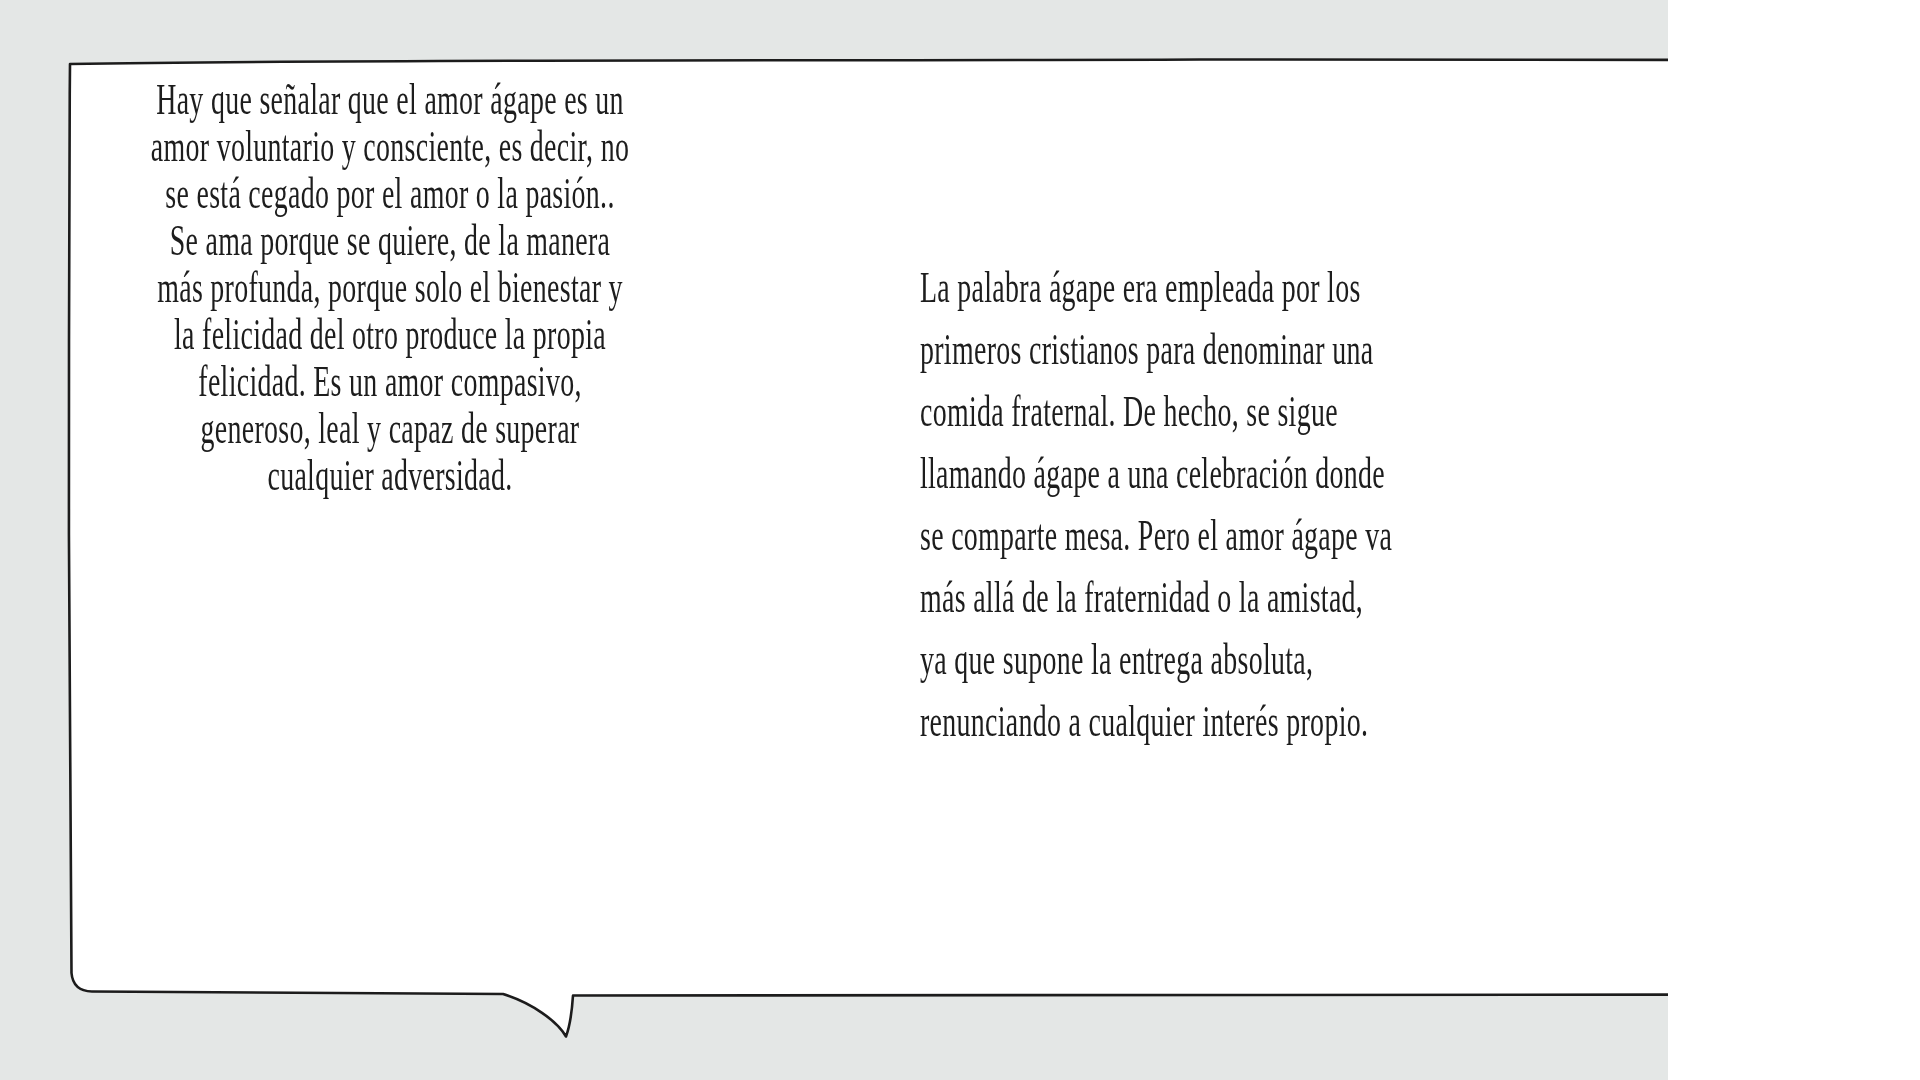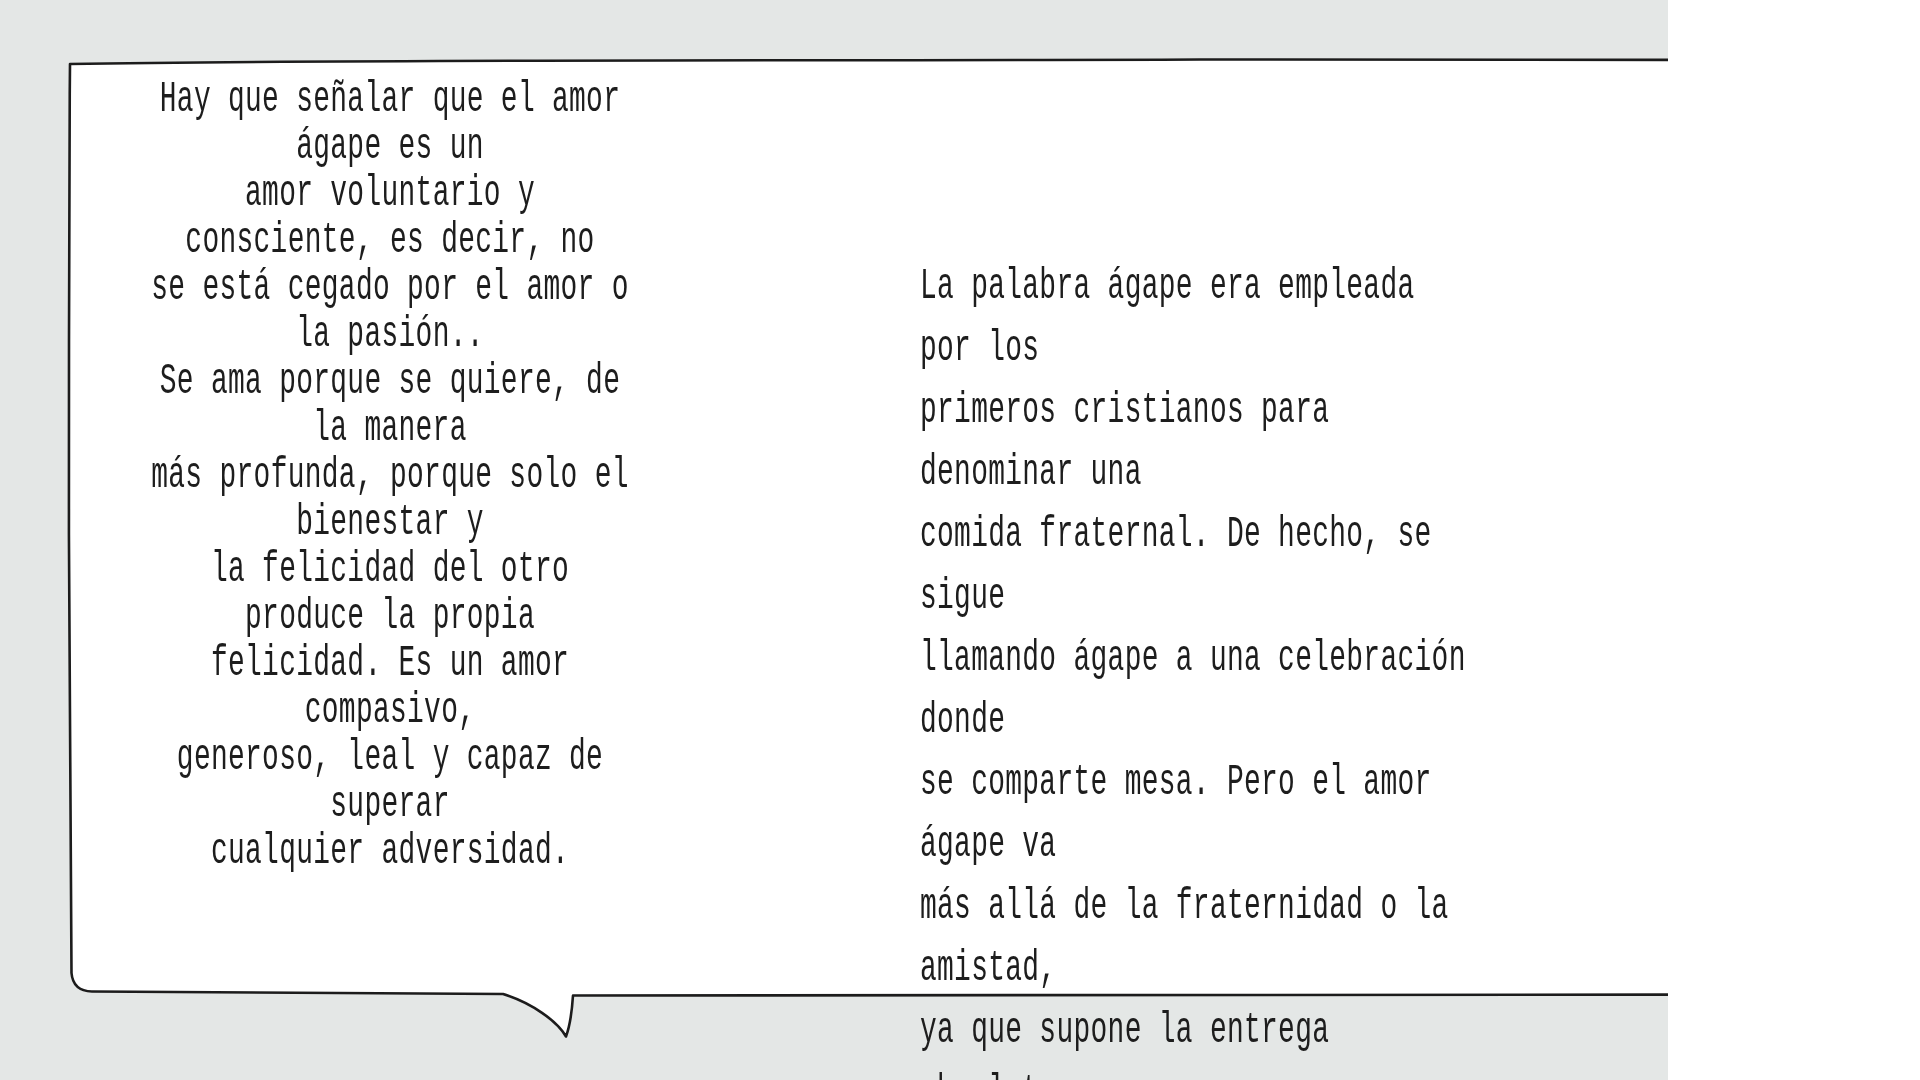--- a/index.html
+++ b/index.html
@@ -4,21 +4,21 @@
 <style>
   html, body {
     margin: 0;
     padding: 0;
   }
   .stage {
     position: relative;
     width: 1668px;
     height: 1080px;
     overflow: hidden;
-    font-family: Liberation Mono, monospace;
+    font-family: Liberation Serif, serif;
   }
   .bubble-svg {
     position: absolute;
     left: 0;
     top: 0;
     width: 1920px;
     height: 1080px;
     display: block;
   }
   .paragraph {

